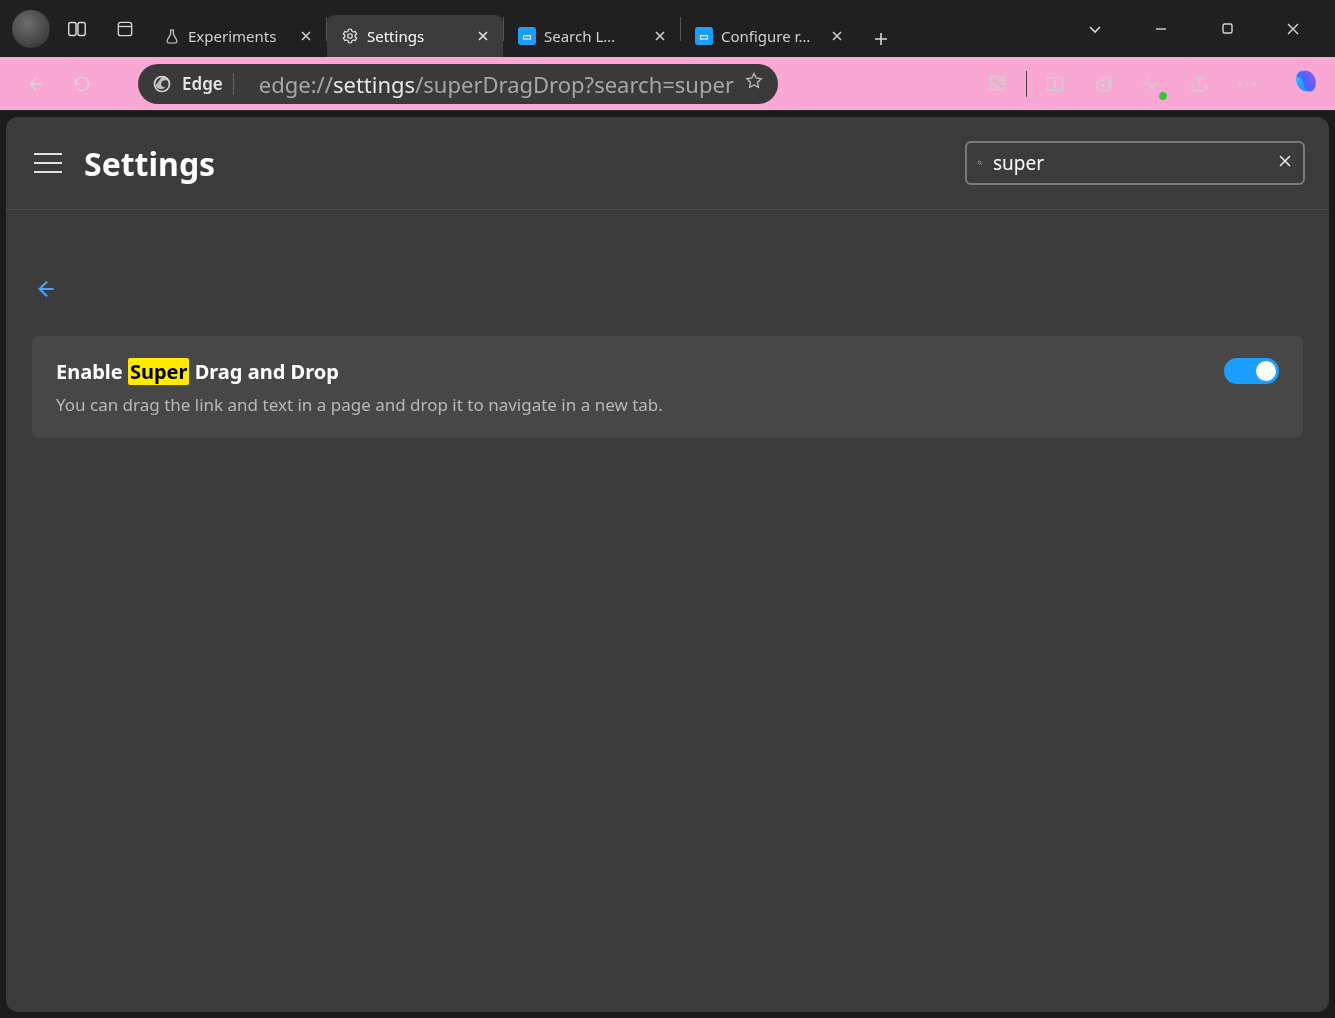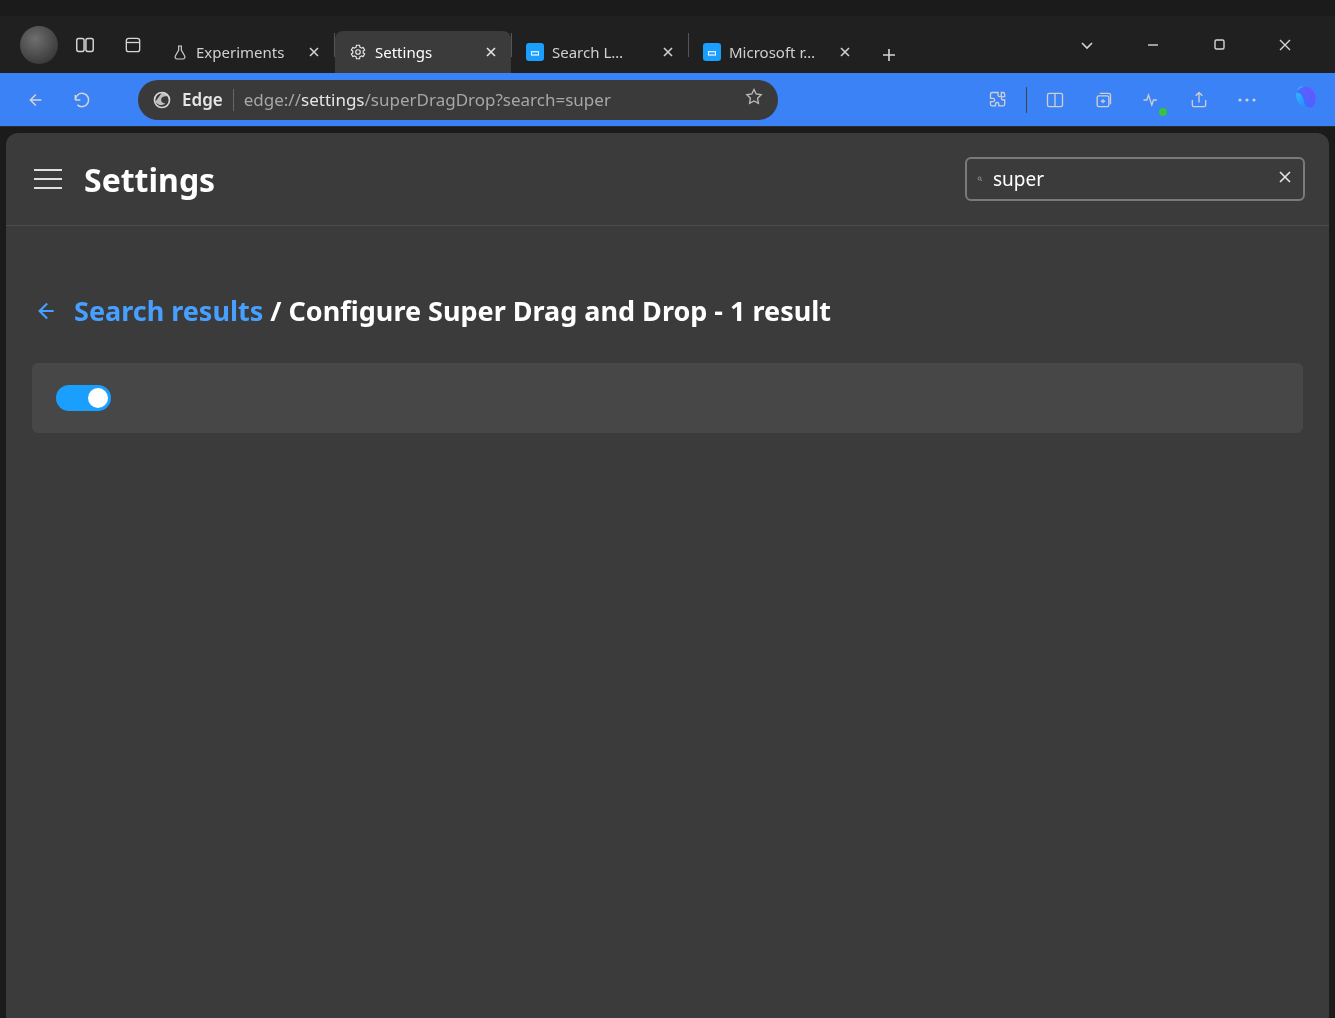--- a/index.html
+++ b/index.html
@@ -1,44 +1,44 @@
 <!DOCTYPE html>
 <html><head>
   <meta charset="utf-8">
   <style>
     * { margin: 0; padding: 0; box-sizing: border-box; font-family: "Segoe UI", system-ui, sans-serif; }
     body { width: 1335px; height: 1018px; background: #1b1b1b; color: #fff; overflow: hidden; }
 
     
-    .titlebar { height: 57px; background: #202020; display: flex; align-items: center; padding: 0 16px; margin-top: 16px; }
+    .titlebar { height: 57px; background: #202020; display: flex; align-items: center; padding: 0 8px; }
     .profile-slot { width: 38px; height: 38px; border-radius: 50%; background: radial-gradient(circle at 40% 35%, #6e6e6e, #2a2a2a); margin: 0 10px 0 4px; }
     .titlebar-icons { display: flex; gap: 14px; margin-right: 8px; }
     .tb-ico { width: 34px; height: 34px; display: flex; align-items: center; justify-content: center; color: #d6d6d6; border-radius: 4px; }
     .tabstrip { display: flex; align-items: flex-end; gap: 0; flex: 1; height: 100%; }
     .tab { height: 42px; width: 176px; display: flex; align-items: center; padding: 0 10px 0 14px; gap: 8px; border-radius: 8px 8px 0 0; color: #d0d0d0; font-size: 15px; }
     .tab.active { background: #3b3b3b; color: #fff; }
     .tab .tab-label { flex: 1; white-space: nowrap; overflow: hidden; text-overflow: clip; }
     .tab-close { width: 20px; height: 20px; display: flex; align-items: center; justify-content: center; color: #c9c9c9; border-radius: 3px; }
     .tab-sep { width: 1px; height: 24px; background: #555; align-self: center; }
     .add-tab { width: 36px; height: 36px; display: flex; align-items: center; justify-content: center; color: #d6d6d6; border-radius: 4px; margin-left: 6px; }
     .win-controls { margin-left: auto; display: flex; gap: 26px; padding: 0 14px; }
     .win-btn { width: 40px; height: 34px; display: flex; align-items: center; justify-content: center; color: #d6d6d6; }
     .win-dropdown { width: 40px; height: 34px; display: flex; align-items: center; justify-content: center; color: #d6d6d6; }
     .flask { display:inline-block; width:16px; height:16px; }
     .favicon-box { width:18px; height:18px; background:#1a9fff; border-radius:3px; display:flex; align-items:center; justify-content:center; }
     .favicon-box span{ color:#fff; font-size:10px; font-weight:bold; }
     .gear-ico { display:inline-flex; }
 
     
-    .toolbar { height: 54px; background: #3b82f6; display:flex; align-items:center; gap:8px; padding: 0 14px; border-bottom:1px solid #2c2c2c; }
+    .toolbar { height: 54px; background: #f9a8d4; display:flex; align-items:center; gap:8px; padding: 0 14px; border-bottom:1px solid #2c2c2c; }
     .nav-btn { width:40px; height:40px; display:flex; align-items:center; justify-content:center; color:#cccccc; border-radius:6px; }
     .addrbar { flex: 0 0 640px; height:40px; background:#3a3a3a; border-radius:20px; display:flex; align-items:center; padding:0 14px; gap:10px; }
     .edge-proto { color:#e6e6e6; font-size:17px; font-weight:600; }
     .proto-sep { width:1px; height:22px; background:#666; }
-    .addr-text { color:#a7a7a7; font-size:17px; flex:1; white-space:nowrap; overflow:hidden; }
+    .addr-text { color:#a7a7a7; font-size:22px; flex:1; white-space:nowrap; overflow:hidden;text-align:right; }
     .addr-text .strong{ color:#e6e6e6; }
     .right-icons { display:flex; gap:8px; margin-left:auto; align-items:center; }
 
     
     .page { background:#3b3b3b; border-radius:12px; margin:6px; height: calc(1018px - 57px - 54px - 12px); padding: 0; overflow:auto; }
     .settings-header { display:flex; align-items:center; justify-content:space-between; padding:24px 24px 24px 28px; border-bottom:1px solid #4c4c4c; }
     .settings-left { display:flex; align-items:center; gap:22px; }
     .hamburger { width:28px; height:20px; display:flex; flex-direction:column; justify-content:space-between; }
     .hamburger span { display:block; height:2px; background:#e0e0e0; width:100%; }
     .settings-title { font-size:32px; font-weight:700; color:#fff; }
@@ -122,21 +122,21 @@
         <svg width="12" height="12" viewBox="0 0 12 12" stroke="#cfcfcf" stroke-width="1.6">
             <path d="M2 2l8 8M10 2l-8 8"></path>
           </svg>
       </span>
     </div>
     <div class="tab-sep"></div>
     <div class="tab">
       <span class="favicon-box">
           <span>▭</span>
         </span>
-      <span class="tab-label">Microsoft r…</span>
+      <span class="tab-label">Configure r…</span>
       <span class="tab-close">
         <svg width="12" height="12" viewBox="0 0 12 12" stroke="#cfcfcf" stroke-width="1.6">
             <path d="M2 2l8 8M10 2l-8 8"></path>
           </svg>
       </span>
     </div>
     <div class="add-tab">
       <svg width="16" height="16" viewBox="0 0 16 16" stroke="#d6d6d6" stroke-width="1.6">
           <path d="M8 2v12M2 8h12"></path>
         </svg>
@@ -278,26 +278,29 @@
     </div>
   </div>
 
   <div class="content">
     <div class="breadcrumb-row">
       <span class="back-arrow">
         <svg width="26" height="26" viewBox="0 0 24 24" fill="none" stroke="#47a0ff" stroke-width="2">
             <path d="M14 5l-7 7 7 7M7 12h13"></path>
           </svg>
       </span>
-      <span>
-        <span class="crumb-link">Search results</span><span class="crumb-rest"> / </span><span class="crumb-rest">Configure Super Drag and Drop - 1 result</span>
-      </span>
     </div>
 
     <div class="card">
       <div class="row">
+        <div class="row-text">
+          <div class="row-title">
+            <span>Enable </span><span class="hl">Super</span><span> Drag and Drop</span>
+          </div>
+          <div class="row-desc">You can drag the link and text in a page and drop it to navigate in a new tab.</div>
+        </div>
         <div class="toggle">
             <div class="knob"></div>
           </div>
       </div>
     </div>
   </div>
 </div>
 
 </body></html>

